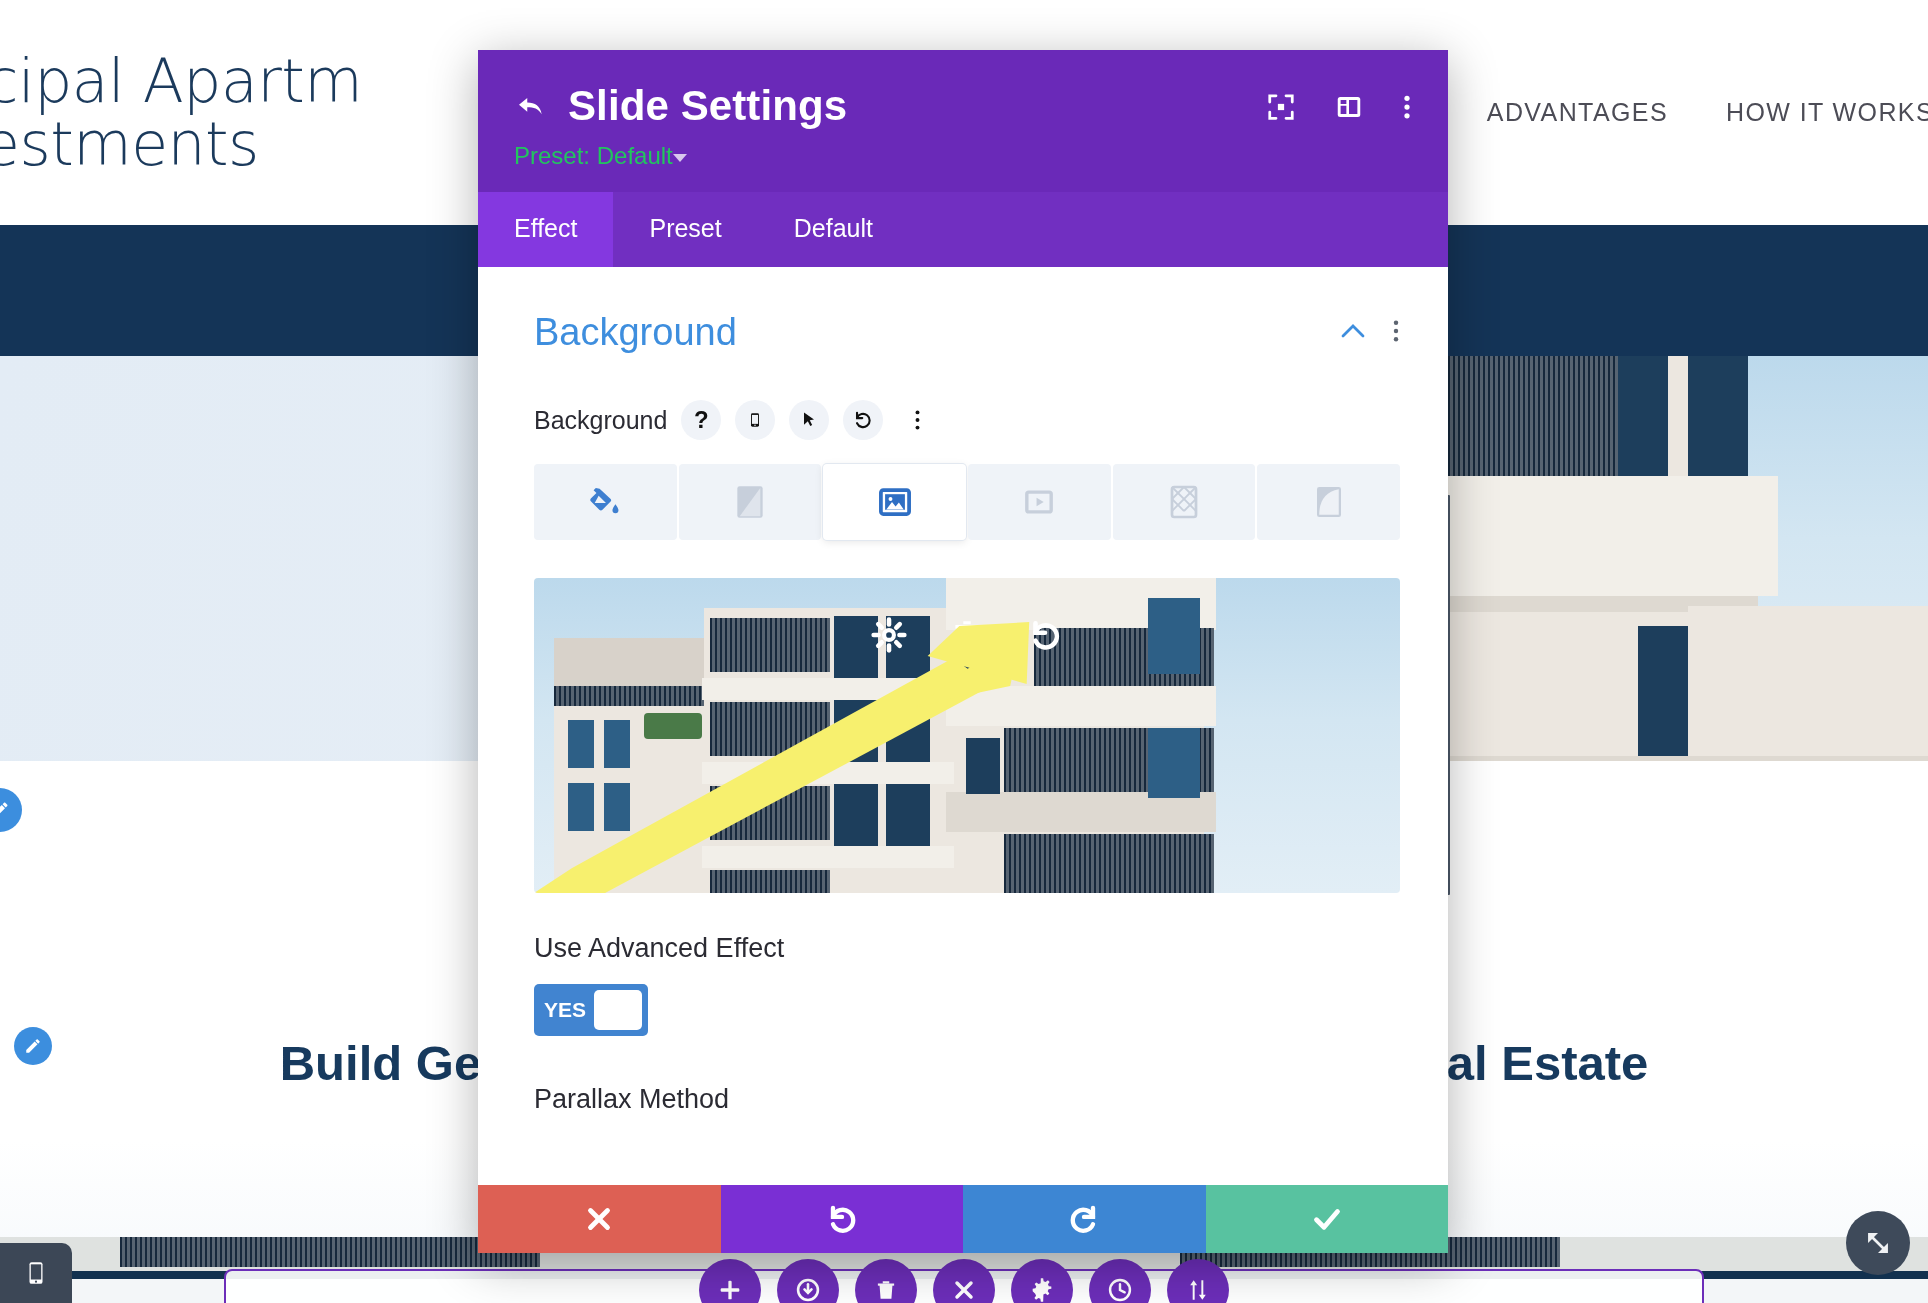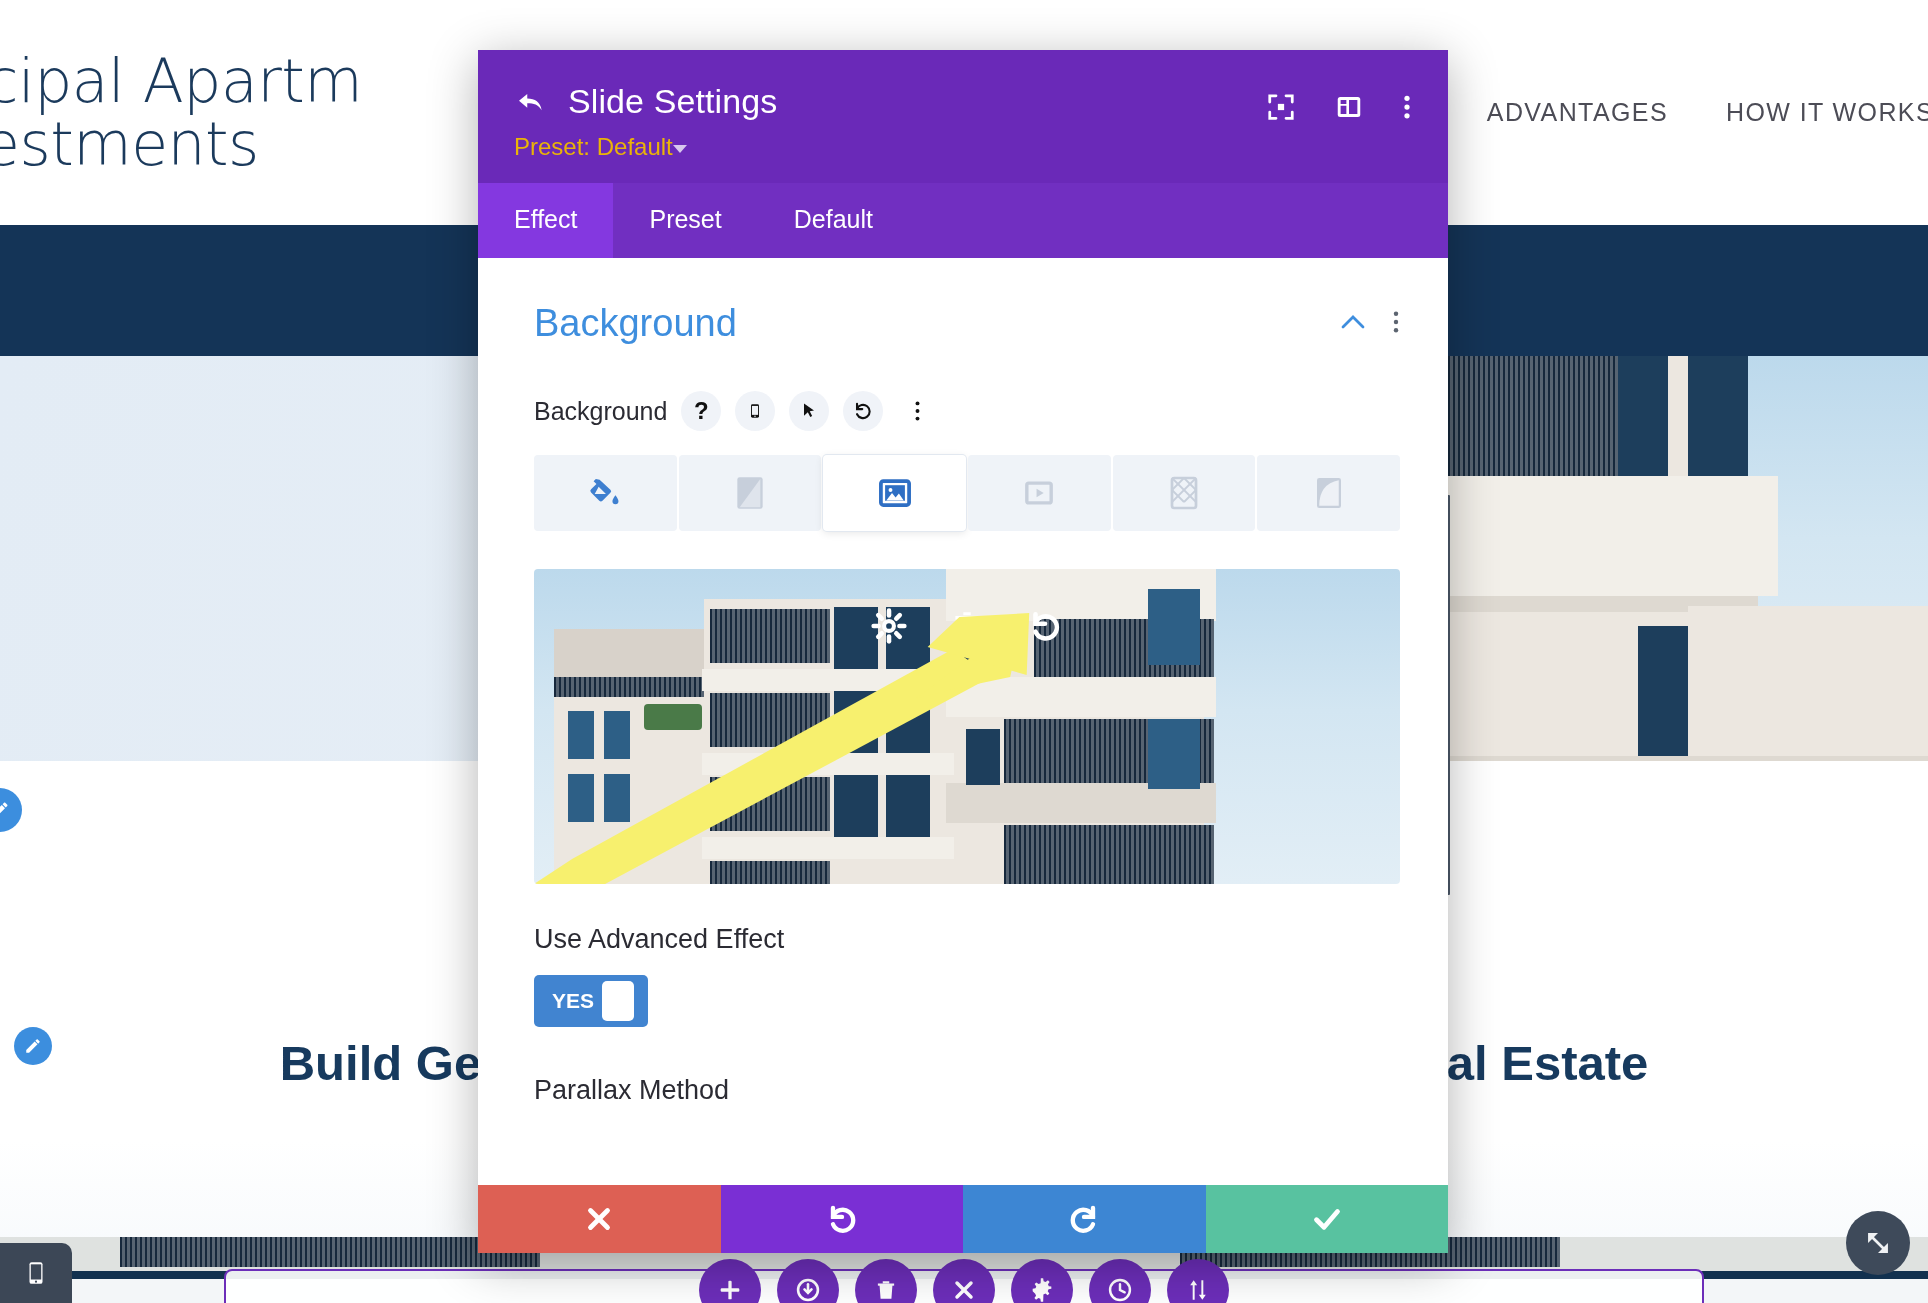--- a/index.html
+++ b/index.html
@@ -127,30 +127,30 @@
     overflow: hidden;
   }
 
   .modal-head {
     background: #6a29b8; padding: 32px 36px 22px 36px;
     flex: 0 0 auto; position: relative;
   }
   .modal-head-row { display: flex; align-items: center; }
   .back-arrow { color:#fff; margin-right: 20px; display:flex; }
   .modal-title {
-    color: #ffffff; font-size: 34px; font-weight: 400;
+    color: #ffffff; font-size: 42px; font-weight: 700;
     letter-spacing: .1px;
   }
   .head-icons {
     position: absolute; right: 36px; top: 42px;
     display: flex; align-items: center; gap: 38px;
   }
   .head-icons > span { display: flex; color: #fff; }
   .preset-row {
-    margin-top: 12px; color: #eab308; font-size: 24px;
+    margin-top: 12px; color: #22c55e; font-size: 24px;
     display: flex; align-items: center; gap: 0;
   }
   .preset-caret {
     width: 0; height: 0; border-left: 7px solid transparent;
     border-right: 7px solid transparent; border-top: 8px solid #d8c7ee;
     margin-top: 3px;
   }
 
   .modal-tabs {
     background: #712fc1; display: flex; flex: 0 0 auto;
@@ -210,21 +210,21 @@
     z-index: 4; color: #fff;
   }
   .arrow-annot { position: absolute; left: 0; top: 0; z-index: 5; pointer-events: none; }
 
   .sub-label {
     margin-top: 40px; font-size: 27px; color: #2b2b33; font-weight: 400;
   }
   .toggle {
     margin-top: 20px; width: 114px; height: 52px;
     background: #4184d0; border-radius: 5px;
-    display: flex; align-items: center; padding: 0 14px; gap: 8px;
+    display: flex; align-items: center; padding: 0 6px; gap: 8px;
   }
   .toggle-text { color:#fff; font-size: 21px; font-weight: 700; margin-left: 4px; }
   .toggle-knob { width: 56px; height: 40px; background:#fff; border-radius: 5px; }
 
   .sub-label2 { margin-top: 48px; font-size: 27px; color: #2b2b33; }
 
   .modal-actions {
     flex: 0 0 auto; display: flex; height: 68px;
   }
   .action { flex: 1 1 0; display:flex; align-items:center; justify-content:center; }

